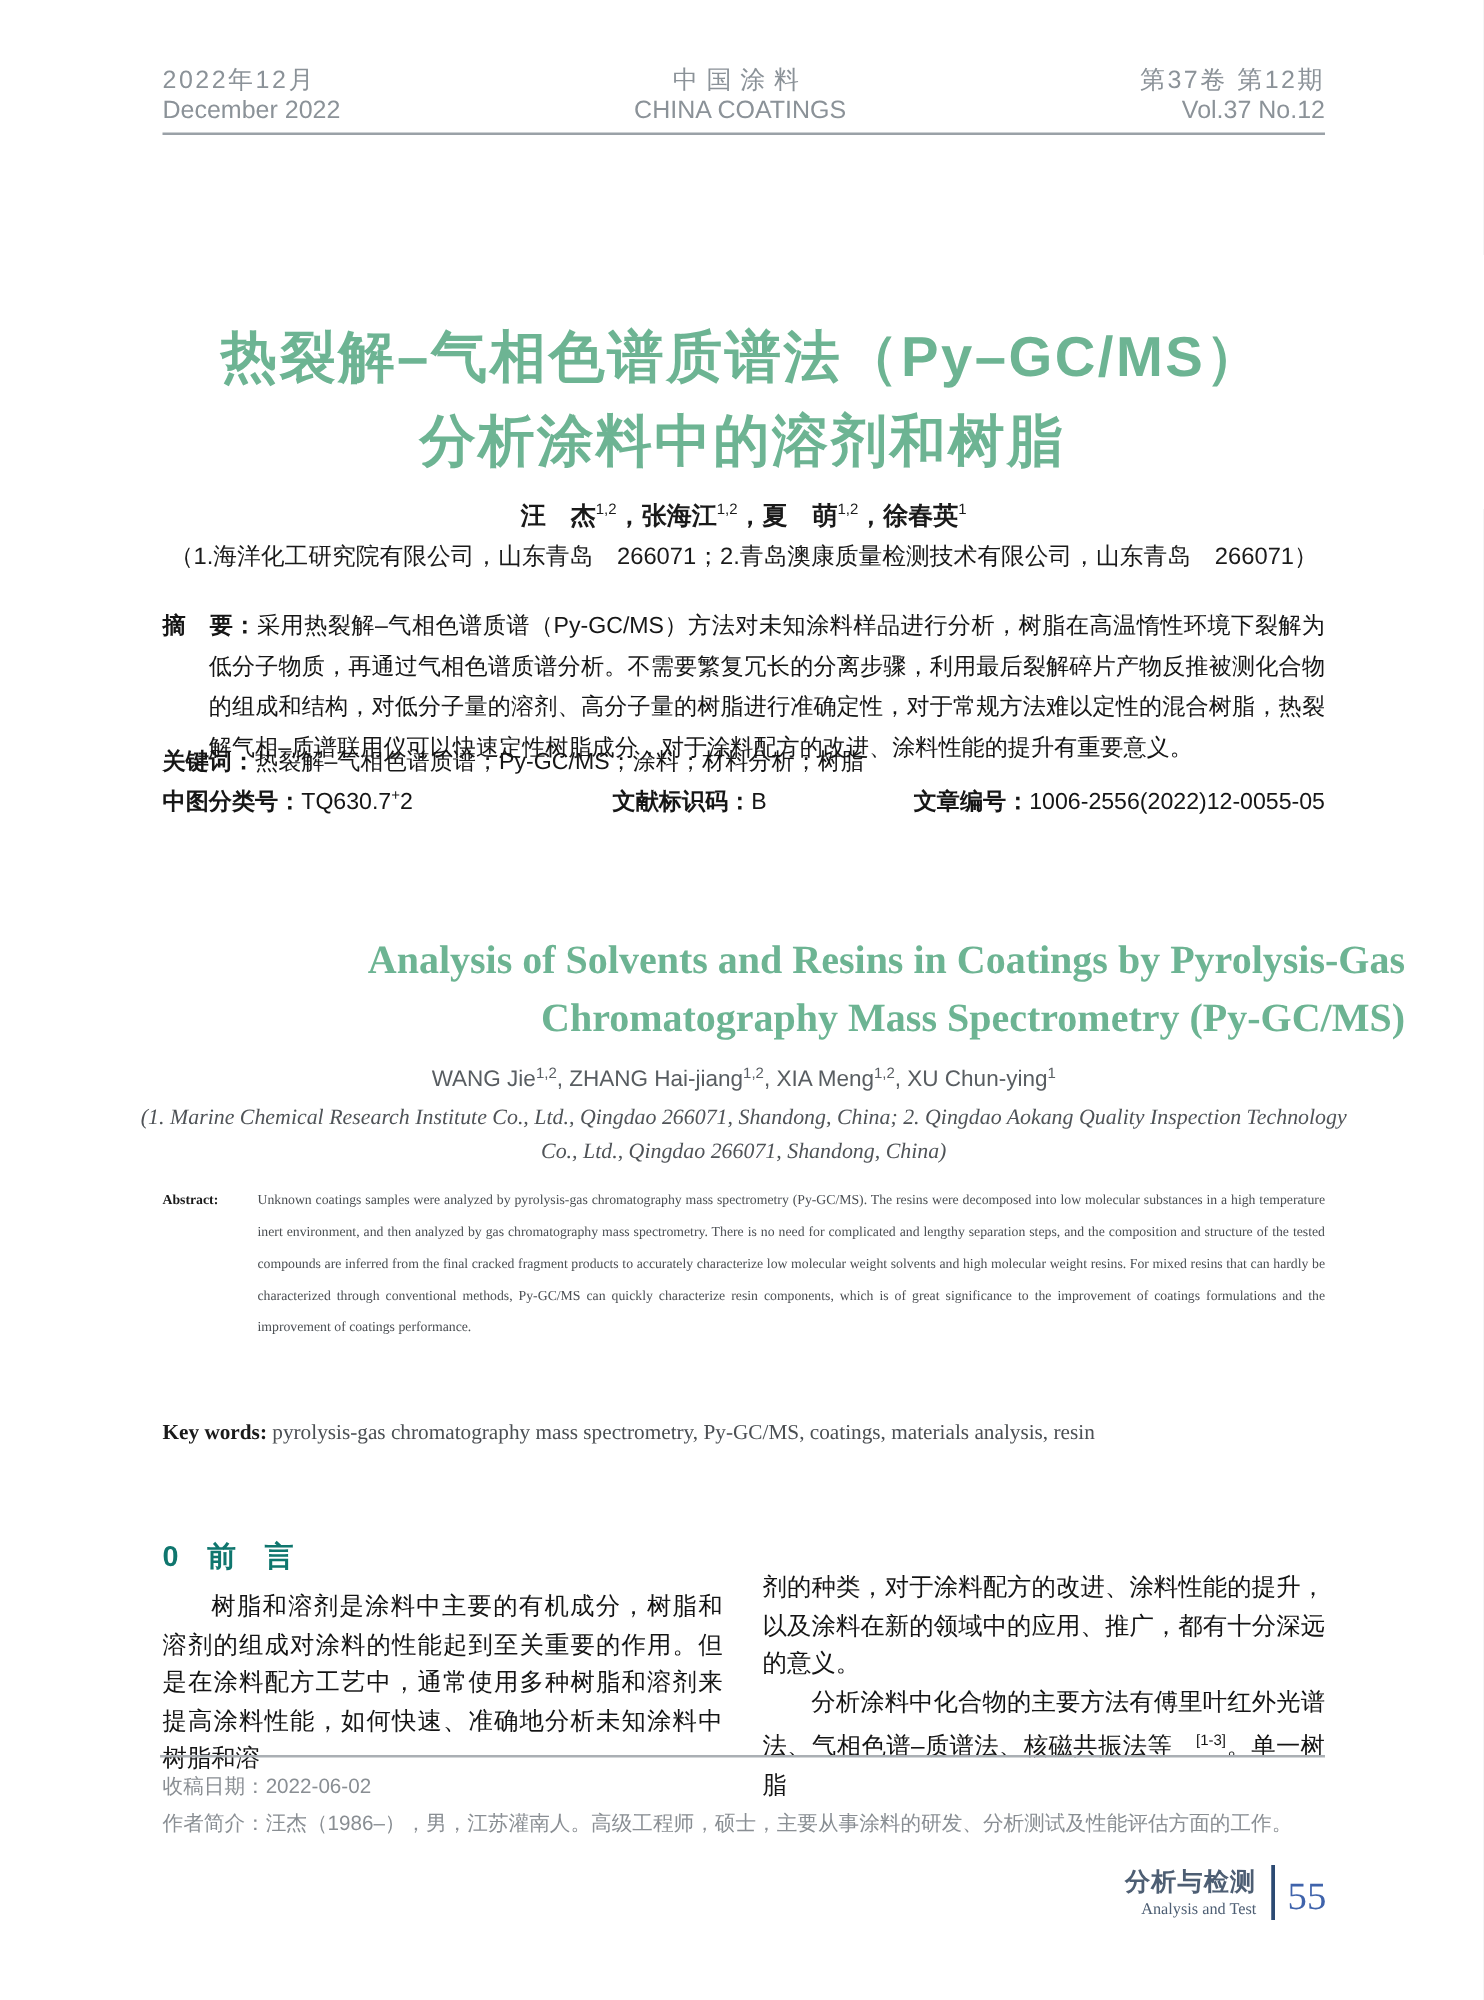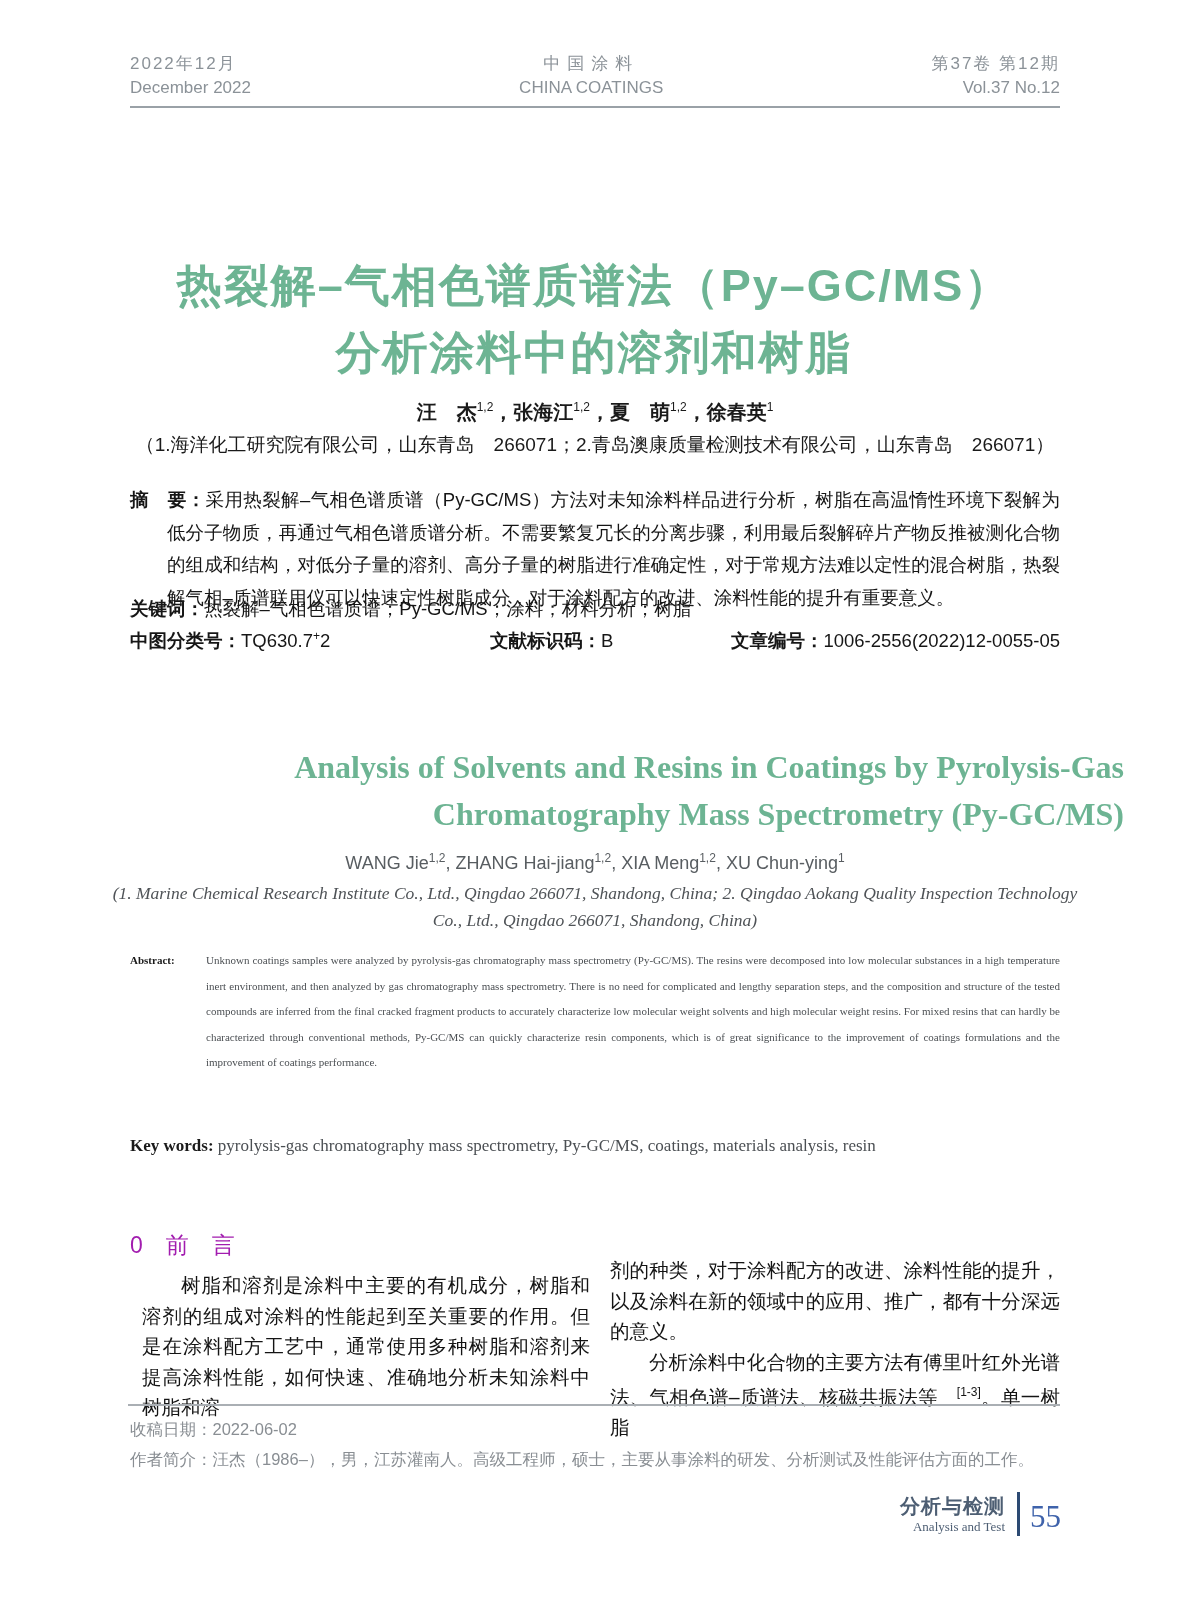--- a/index.html
+++ b/index.html
@@ -11,21 +11,21 @@
     background: #ffffff;
     margin: 0 auto;
     font-family: "Liberation Sans", sans-serif;
     color: #1c1c1c;
     overflow: hidden;
   }
   
   .jheader {
     position: absolute; left: 130px; width: 930px; top: 52px;
     display: flex; justify-content: space-between; align-items: flex-start;
-    color: #8b9298; font-size: 17px; line-height: 24px;
+    color: #8b9298; font-size: 20px; line-height: 24px;
   }
   .jheader .col-left  { text-align: left; }
   .jheader .col-center{ text-align: center; }
   .jheader .col-right { text-align: right; }
   .jheader .cn { letter-spacing: 2px; }
   .jheader .col-center .cn { letter-spacing: 7px; }
   .header-rule {
     position: absolute; left: 130px; width: 930px; top: 106px;
     border-top: 2px solid #9aa1a7;
   }
@@ -94,25 +94,25 @@
     font-weight: bold; color: #1a1a1a; font-style: normal;
   }
   .keywords-en {
     position: absolute; left: 130px; width: 930px; top: 1136px;
     font-family: "Liberation Serif", serif; font-size: 17px; color: #4b4f53;
   }
   .keywords-en .lbl { font-weight: bold; color: #1a1a1a; }
   
   .sec-heading {
     position: absolute; left: 130px; top: 1230px;
-    color: #a21caf; font-weight: normal; font-size: 23px;
+    color: #0f766e; font-weight: bold; font-size: 23px;
   }
   .col-l {
     position: absolute; left: 130px; width: 448px; top: 1270px;
-    font-size: 19.5px; line-height: 30.5px; text-align: justify; color: #141414; margin-left: 12px;
+    font-size: 19.5px; line-height: 30.5px; text-align: justify; color: #141414;
   }
   .col-r {
     position: absolute; left: 610px; width: 450px; top: 1255px;
     font-size: 19.5px; line-height: 30.5px; text-align: justify; color: #141414;
   }
   .col-l p.indent, .col-r p.indent { text-indent: 2em; }
   .col-r sup { font-size: 12px; padding-left: 19px; }
   
   .foot-rule {
     position: absolute; left: 128px; width: 932px; top: 1404px;

